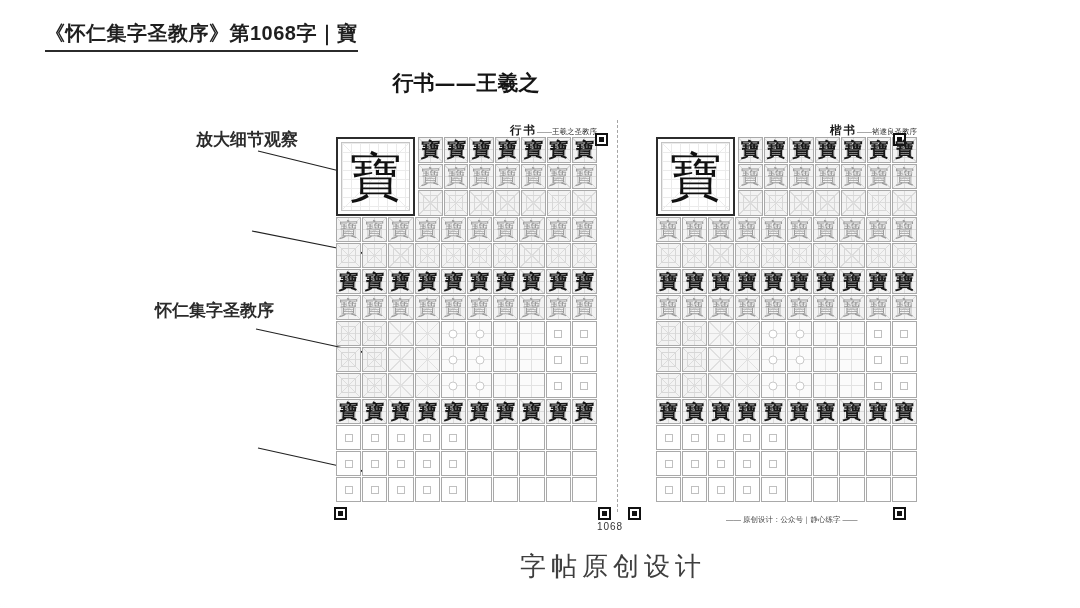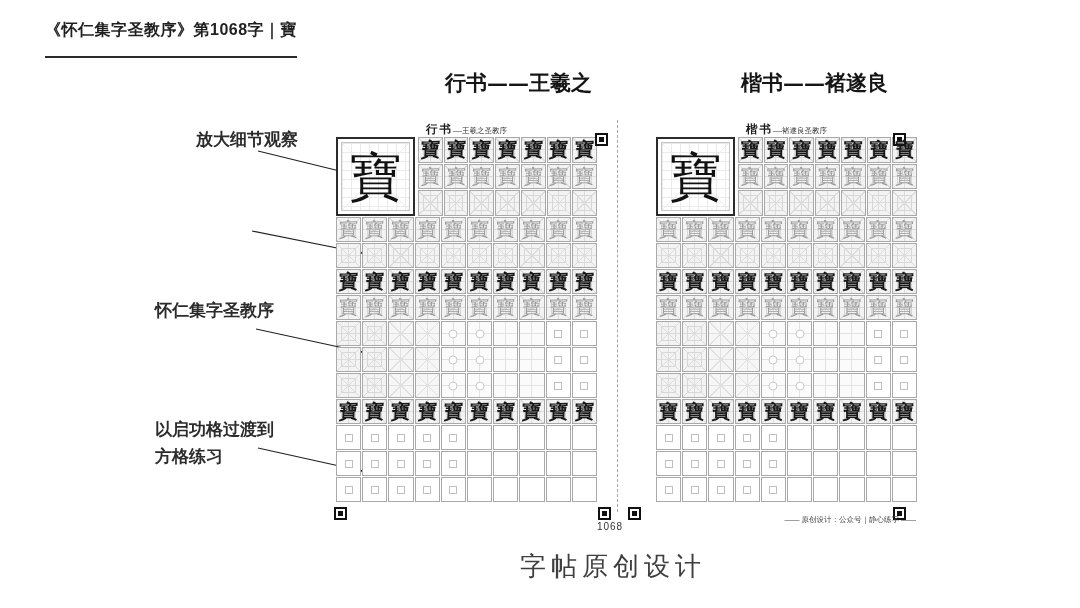--- a/index.html
+++ b/index.html
@@ -1,38 +1,38 @@
 <!DOCTYPE html>
 <html><head>
 <meta charset="utf-8">
 <style>
   html,body{margin:0;padding:0;}
   .slide{position:relative;width:1080px;height:608px;overflow:hidden;
     background:radial-gradient(140% 150% at 50% 42%, #ffffff 52%, #ececee 85%, #dedee0 100%);
     font-family:"Liberation Sans",sans-serif;}
 
   
-  .doc-title{position:absolute;left:45px;top:20px;font-size:16px;font-weight:bold;
-    color:#1f1f1f;letter-spacing:.5px;border-bottom:2px solid #2b2b2b;padding-bottom:15px;}
-
-  
-  .col-heading{position:absolute;top:69px;width:252px;text-align:right;
+  .doc-title{position:absolute;left:45px;top:20px;font-size:20px;font-weight:bold;
+    color:#1f1f1f;letter-spacing:.5px;border-bottom:2px solid #2b2b2b;padding-bottom:3px;}
+
+  
+  .col-heading{position:absolute;top:69px;width:252px;text-align:center;
     font-family:"DejaVu Serif",serif;font-size:21px;font-weight:bold;color:#151515;}
   .col-heading.left{left:340px;} .col-heading.right{left:636px;}
 
   
   .anno{position:absolute;left:155px;font-size:17px;font-weight:bold;color:#2b2b2b;line-height:27px;}
 
   
   .arrows{position:absolute;left:0;top:0;pointer-events:none;}
 
   
   .sheet{position:absolute;top:120px;width:261px;height:386px;}
   .sheet.left{left:336px;} .sheet.right{left:632px;margin-left:24px;}
-  .sheet-title{height:15px;text-align:center;font-family:Liberation Mono, monospace;color:#1a1a1a;}
+  .sheet-title{height:15px;text-align:right;font-family:Liberation Serif, serif;color:#1a1a1a;}
   .sheet-title .style-label{font-size:11.5px;font-weight:bold;letter-spacing:2px;}
   .sheet-title .style-subtitle{font-size:7.5px;color:#333;}
   .top-block{display:flex;gap:3px;height:79px;margin-top:2px;}
   .bigbox{box-sizing:border-box;width:79px;height:79px;border:2px solid #2c2c2c;background:#fff;padding:3px;flex:none;}
   .bigbox-grid{box-sizing:border-box;width:100%;height:100%;border:1px solid #c4c4c4;
     display:flex;align-items:center;justify-content:center;
     background-color:#fff;
     background-image:
       linear-gradient(45deg, transparent calc(50% - .5px), #ececec 0, #ececec calc(50% + .5px), transparent 0),
       linear-gradient(-45deg, transparent calc(50% - .5px), #ececec 0, #ececec calc(50% + .5px), transparent 0),
@@ -73,44 +73,39 @@
 
   
   .marker{position:absolute;width:13px;height:13px;box-sizing:border-box;border:2px solid #111;
     background:#fff;display:flex;align-items:center;justify-content:center;}
   .marker::before{content:"";width:5px;height:5px;background:#111;}
 
   
   .cutline{position:absolute;left:617px;top:120px;height:392px;border-left:1px dashed #a5a5a5;}
   .page-number{position:absolute;left:590px;top:521px;width:40px;text-align:center;
     font-size:10px;color:#333;letter-spacing:1px;}
-  .design-credit{position:absolute;left:726px;top:515px;width:190px;text-align:right;
+  .design-credit{position:absolute;left:726px;top:515px;width:190px;text-align:left;
     font-size:7.5px;color:#444;white-space:nowrap;}
 
   
   .footer-title{position:absolute;left:520px;top:549px;width:240px;text-align:left;
     font-family:Liberation Mono, monospace;font-size:26px;color:#3e3e3e;letter-spacing:5px;}
 </style>
 </head>
 <body>
 
 <div class="slide">
 
   <div class="doc-title">《怀仁集字圣教序》第1068字｜寶</div>
 
   <div class="col-heading left">行书——王羲之</div>
-  <div class="col-heading right">楷书——褚遂良</div>
 
   <div class="anno" style="top:126px;margin-left:41px;">放大细节观察</div>
   <div class="anno" style="top:297px;">
     <div>怀仁集字圣教序</div>
-  </div>
-  <div class="anno" style="top:416px;">
-    <div>以启功格过渡到</div>
-    <div>方格练习</div>
   </div>
 
   <svg class="arrows" width="1080" height="608">
     <defs>
       <marker id="ah" markerWidth="8" markerHeight="8" refX="6" refY="3" orient="auto">
         <path d="M0,0 L7,3 L0,6 z" fill="#222"></path>
       </marker>
     </defs>
     <line x1="258" y1="151" x2="356" y2="175" stroke="#222" stroke-width="1.2" marker-end="url(#ah)"></line>
     <line x1="252" y1="231" x2="362" y2="253" stroke="#222" stroke-width="1.2" marker-end="url(#ah)"></line>

